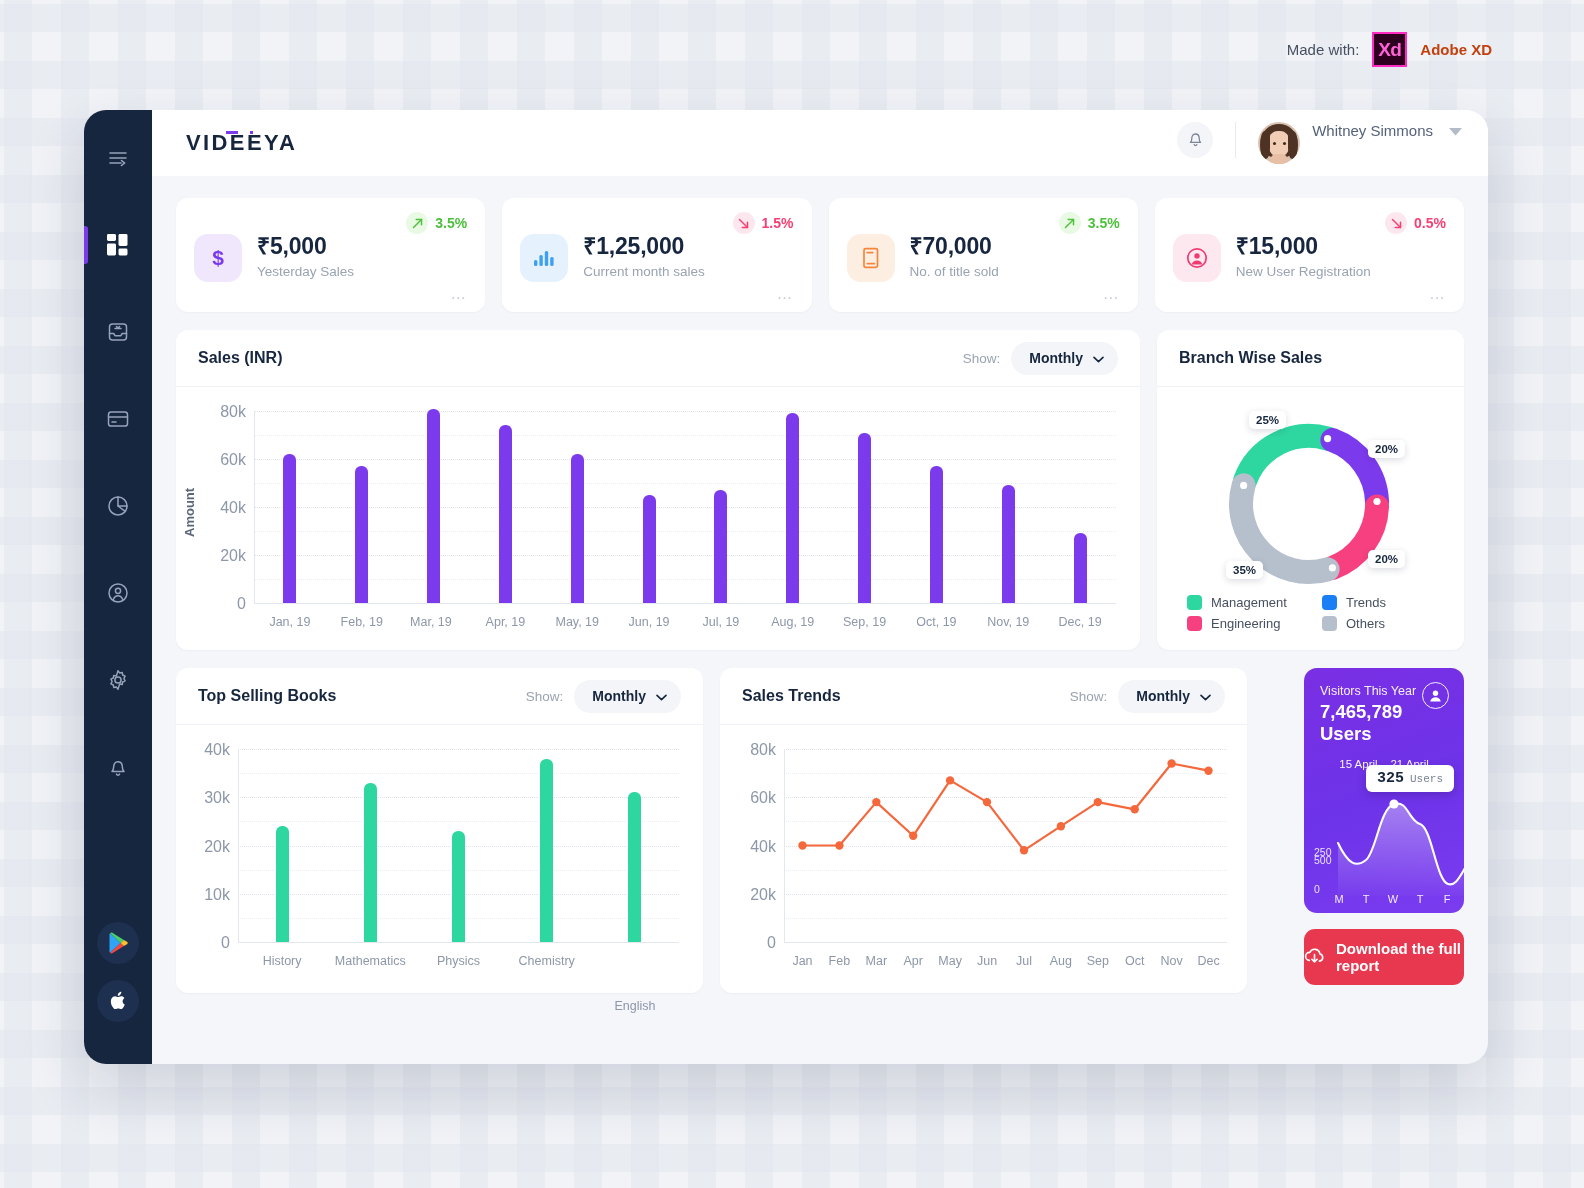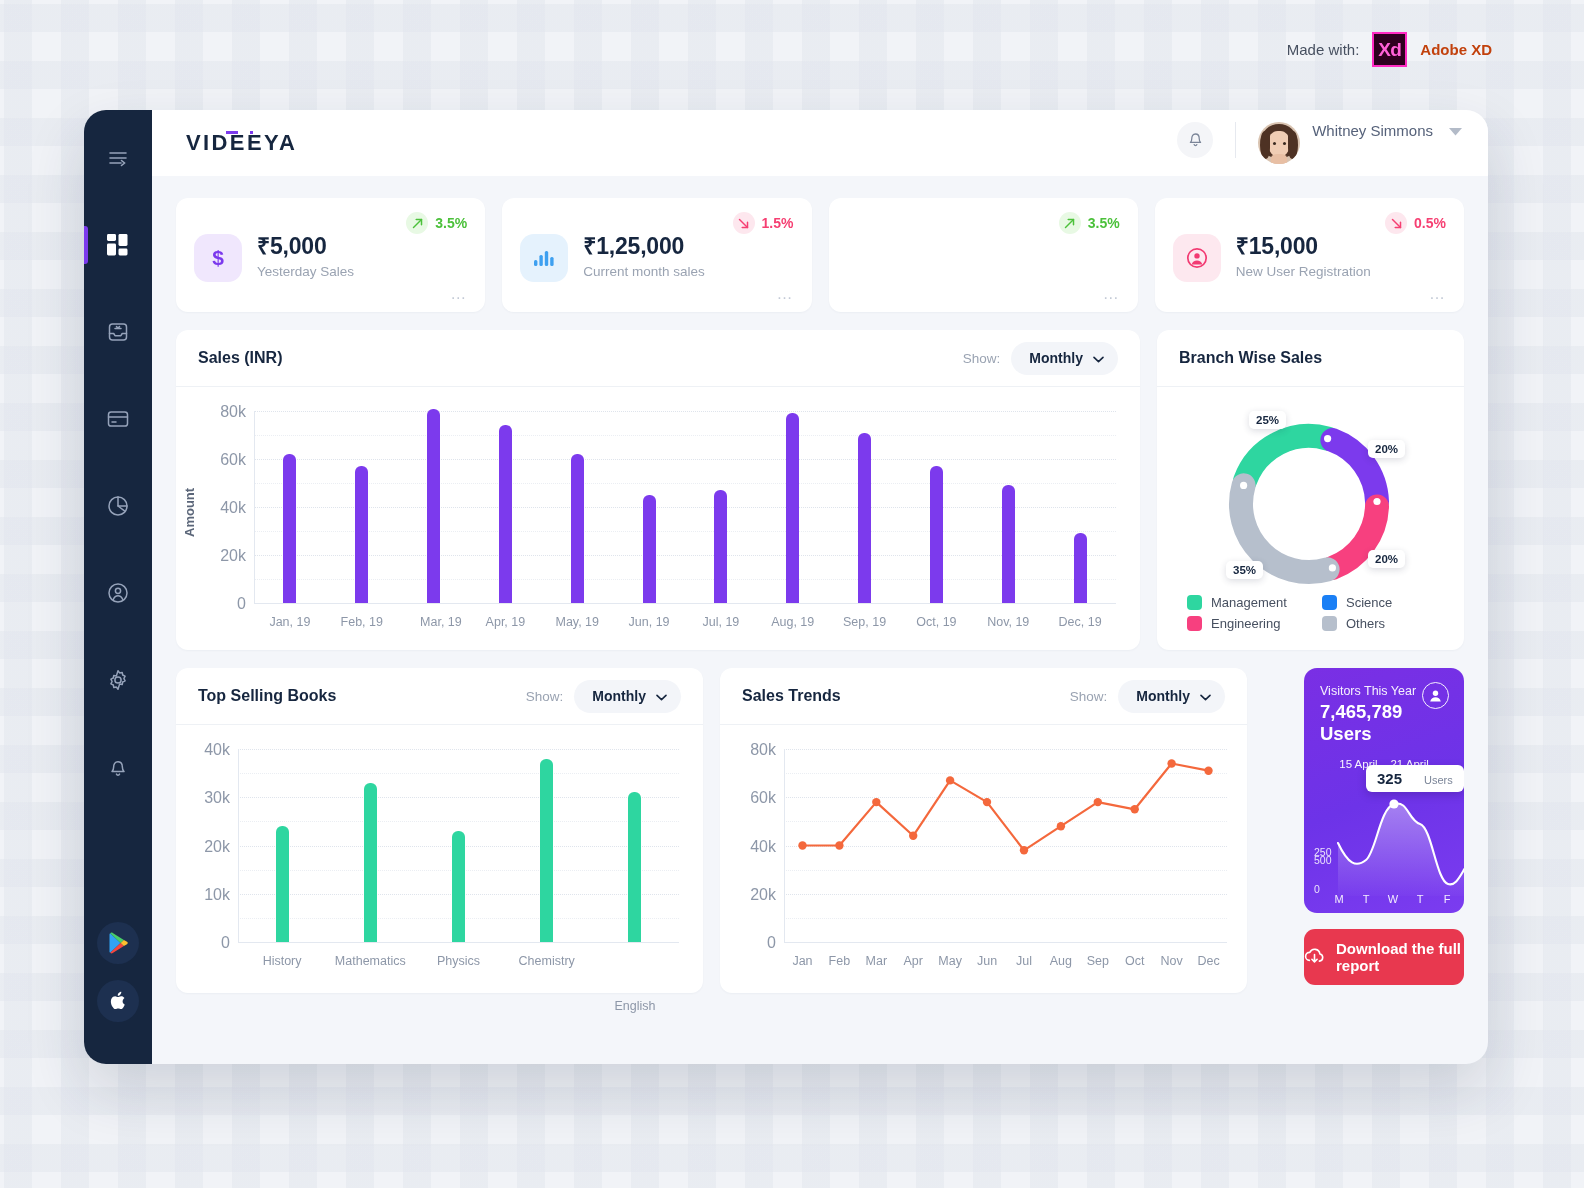--- a/index.html
+++ b/index.html
@@ -157,22 +157,23 @@
   #vis-label { font-size: 12.5px; opacity: .93; }
   #vis-value { font-size: 18.5px; font-weight: bold; margin-top: 3px; }
   #vis-badge {
     position: absolute; right: 15px; top: 14px; width: 27px; height: 27px;
     border-radius: 50%; border: 1.6px solid rgba(255,255,255,.92);
     display: flex; align-items: center; justify-content: center;
   }
   #vis-range { text-align: center; font-size: 11.5px; margin-top: 13px; opacity: .95; }
   #vis-tip {
     position: absolute; left: 62px; top: 97px; background: #fff; border-radius: 6px;
-    padding: 5px 11px; display: flex; align-items: baseline; gap: 22px;
+    padding: 5px 11px; display: flex; align-items: baseline; gap: 6px;
     box-shadow: 0 3px 9px rgba(40,10,90,.25);
+    font-family: Liberation Mono, monospace;
   }
   #vis-tip .n { font-size: 15px; font-weight: bold; color: #16263f; }
   #vis-tip .u { font-size: 11px; color: #7b8598; }
   .vis-ytick { position: absolute; left: 10px; font-size: 10.5px; color: rgba(255,255,255,.85); }
   .vis-xtick { position: absolute; bottom: 8px; font-size: 11px; color: rgba(255,255,255,.9); }
 
   #dl-btn {
     background: #e8384f; border-radius: 11px; height: 56px;
     display: flex; align-items: center; justify-content: center; gap: 11px;
     color: #fff; font-size: 15px; font-weight: bold; cursor: pointer;
@@ -398,20 +399,33 @@
 
         <div class="stat-card">
           <div class="delta">
             <span class="delta-ic up">
               <svg width="11" height="11" viewBox="0 0 11 11" fill="none" stroke="#4cc13b" stroke-width="1.5" stroke-linecap="round" stroke-linejoin="round">
                   <path d="M1.5 9.5 9.5 1.5"></path>
                   <path d="M4.2 1.5h5.3v5.3"></path>
                 </svg>
             </span>
             <span class="delta-txt up">3.5%</span>
+          </div>
+          <div class="stat-body">
+            <span class="stat-ic" style="background:#fdeee2;">
+              <svg width="18" height="22" viewBox="0 0 18 22" fill="none" stroke="#f7863c" stroke-width="1.7" stroke-linejoin="round">
+                <rect x="2" y="1.6" width="13.5" height="18.8" rx="1.6"></rect>
+                <path d="M5.2 5.6h5.6" stroke-linecap="round"></path>
+                <path d="M5.2 16.6h7.2" stroke-linecap="round"></path>
+              </svg>
+            </span>
+            <div>
+              <div class="stat-val">₹70,000</div>
+              <div class="stat-lbl">No. of title sold</div>
+            </div>
           </div>
           <span class="dots">…</span>
         </div>
 
         <div class="stat-card">
           <div class="delta">
             <span class="delta-ic down">
               <svg width="11" height="11" viewBox="0 0 11 11" fill="none" stroke="#f63f72" stroke-width="1.5" stroke-linecap="round" stroke-linejoin="round">
                   <path d="M1.5 1.5 9.5 9.5"></path>
                   <path d="M9.5 4.2v5.3H4.2"></path>
@@ -467,21 +481,21 @@
               <div class="gridline" style="left:78px;top:144px;width:862px;opacity:.6;"></div>
               <div class="gridline" style="left:78px;top:96px;width:862px;opacity:.6;"></div>
               <div class="gridline" style="left:78px;top:48px;width:862px;opacity:.6;"></div>
               <div style="position:absolute;left:78px;top:24px;width:1px;height:192px;background:#e3e8f0;"></div>
               <div style="position:absolute;left:78px;top:216px;width:862px;height:1px;background:#e3e8f0;"></div>
               <div class="bar" style="left:107.41666666666666px;top:67.19999999999999px;width:13px;height:148.8px;background:#7c3aed;"></div>
               <div class="xtick" style="left:78px;top:228px;width:71.83333333333333px;">Jan, 19</div>
               <div class="bar" style="left:179.24999999999997px;top:79.19999999999999px;width:13px;height:136.8px;background:#7c3aed;"></div>
               <div class="xtick" style="left:149.83333333333331px;top:228px;width:71.83333333333333px;">Feb, 19</div>
               <div class="bar" style="left:251.08333333333331px;top:21.600000000000023px;width:13px;height:194.39999999999998px;background:#7c3aed;"></div>
-              <div class="xtick" style="left:229px;top:228px;width:71.83333333333333px;">Mar, 19</div>
+              <div class="xtick" style="left:219px;top:228px;width:71.83333333333333px;">Mar, 19</div>
               <div class="bar" style="left:322.9166666666667px;top:38.39999999999998px;width:13px;height:177.60000000000002px;background:#7c3aed;"></div>
               <div class="xtick" style="left:293.5px;top:228px;width:71.83333333333333px;">Apr, 19</div>
               <div class="bar" style="left:394.75px;top:67.19999999999999px;width:13px;height:148.8px;background:#7c3aed;"></div>
               <div class="xtick" style="left:365.3333333333333px;top:228px;width:71.83333333333333px;">May, 19</div>
               <div class="bar" style="left:466.5833333333333px;top:108px;width:13px;height:108px;background:#7c3aed;"></div>
               <div class="xtick" style="left:437.16666666666663px;top:228px;width:71.83333333333333px;">Jun, 19</div>
               <div class="bar" style="left:538.4166666666666px;top:103.19999999999999px;width:13px;height:112.80000000000001px;background:#7c3aed;"></div>
               <div class="xtick" style="left:509px;top:228px;width:71.83333333333333px;">Jul, 19</div>
               <div class="bar" style="left:610.2499999999999px;top:26.399999999999977px;width:13px;height:189.60000000000002px;background:#7c3aed;"></div>
               <div class="xtick" style="left:580.8333333333333px;top:228px;width:71.83333333333333px;">Aug, 19</div>
@@ -515,21 +529,21 @@
               <div class="donut-lab" style="left:92px;top:24px;">25%</div>
               <div class="donut-lab" style="left:211px;top:53px;">20%</div>
               <div class="donut-lab" style="left:211px;top:163px;">20%</div>
               <div class="donut-lab" style="left:69px;top:174px;">35%</div>
               <div class="leg" style="position:absolute;left:30px;top:208px;">
       <span class="leg-sw" style="background:#2ed6a0;"></span>
       <span class="leg-tx">Management</span>
               </div>
               <div class="leg" style="position:absolute;left:165px;top:208px;">
       <span class="leg-sw" style="background:#1a7ff5;"></span>
-      <span class="leg-tx">Science</span>
+      <span class="leg-tx">Trends</span>
               </div>
               <div class="leg" style="position:absolute;left:30px;top:229px;">
       <span class="leg-sw" style="background:#f7407f;"></span>
       <span class="leg-tx">Engineering</span>
               </div>
               <div class="leg" style="position:absolute;left:165px;top:229px;">
       <span class="leg-sw" style="background:#b6bfcc;"></span>
       <span class="leg-tx">Others</span>
               </div>
             </div>

